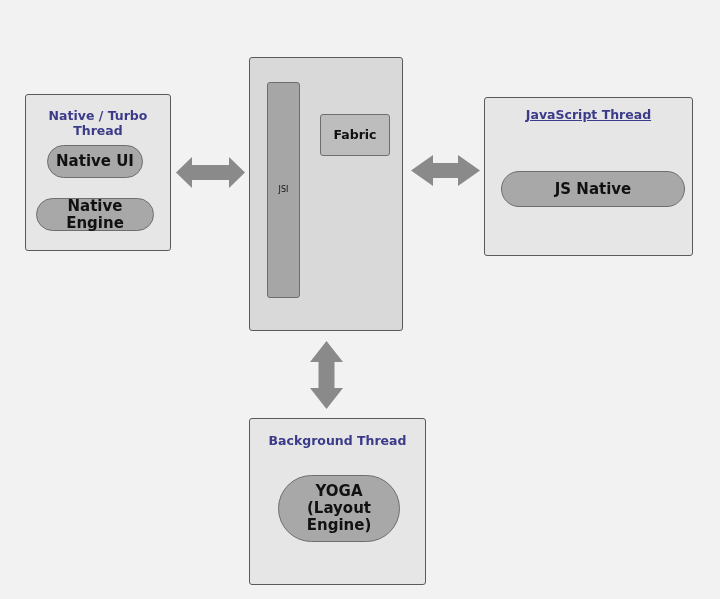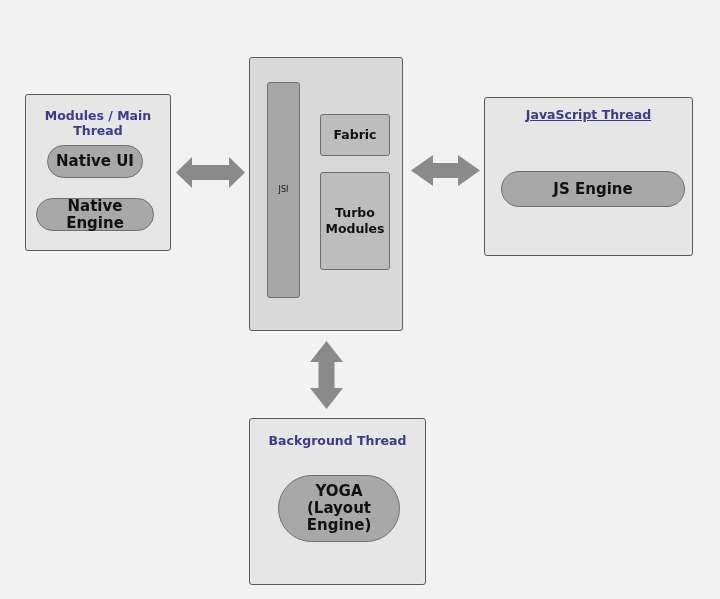--- a/index.html
+++ b/index.html
@@ -28,21 +28,21 @@
       display: flex; align-items: center; justify-content: center; text-align: center;
       color: #111; font-weight: bold; font-size: 12.5px; line-height: 16px;
     }
     .arrow { position: absolute; }
     .arrow svg { display: block; }
   </style>
 </head>
 <body>
 
 <div class="panel" style="left:25px; top:94px; width:146px; height:157px;">
-  <div class="panel-title" style="top:13px;">Modules / Main Thread</div>
+  <div class="panel-title" style="top:13px;">Native / Turbo Thread</div>
   <div class="pill" style="left:21px; top:50px; width:96px; height:33px;">
     <span>Native UI</span>
   </div>
   <div class="pill" style="left:10px; top:103px; width:118px; height:33px;">
     <span>Native Engine</span>
   </div>
 </div>
 
 <div class="arrow" style="left:176px; top:157px;">
   <svg width="69" height="31" viewBox="0 0 69 31">
@@ -50,36 +50,32 @@
   </svg>
 </div>
 
 <div class="panel" style="left:249px; top:57px; width:154px; height:274px; background:#d9d9d9;">
   <div class="block" style="left:70px; top:56px; width:70px; height:42px;">
     <span>Fabric</span>
   </div>
   <div class="block" style="left:17px; top:24px; width:33px; height:216px; background:#a6a6a6; font-size:8px; font-weight:normal;">
     <span>JSI</span>
   </div>
-  <div class="block" style="left:70px; top:114px; width:70px; height:98px; white-space:pre-line;">
-    <span>Turbo
-Modules</span>
-  </div>
 </div>
 
 <div class="arrow" style="left:411px; top:155px;">
   <svg width="69" height="31" viewBox="0 0 69 31">
     <polygon fill="#8a8a8a" points="0,15.5 22,0 22,8 47,8 47,0 69,15.5 47,31 47,23 22,23 22,31"></polygon>
   </svg>
 </div>
 
 <div class="panel" style="left:484px; top:97px; width:209px; height:159px;">
   <div class="panel-title" style="top:9px;text-decoration:underline;">JavaScript Thread</div>
   <div class="pill" style="left:16px; top:73px; width:184px; height:36px;">
-    <span>JS Engine</span>
+    <span>JS Native</span>
   </div>
 </div>
 
 <div class="arrow" style="left:310px; top:341px;">
   <svg width="33" height="68" viewBox="0 0 33 68">
     <polygon fill="#8a8a8a" points="16.5,0 33,21 24.5,21 24.5,47 33,47 16.5,68 0,47 8.5,47 8.5,21 0,21"></polygon>
   </svg>
 </div>
 
 <div class="panel" style="left:249px; top:418px; width:177px; height:167px;">

